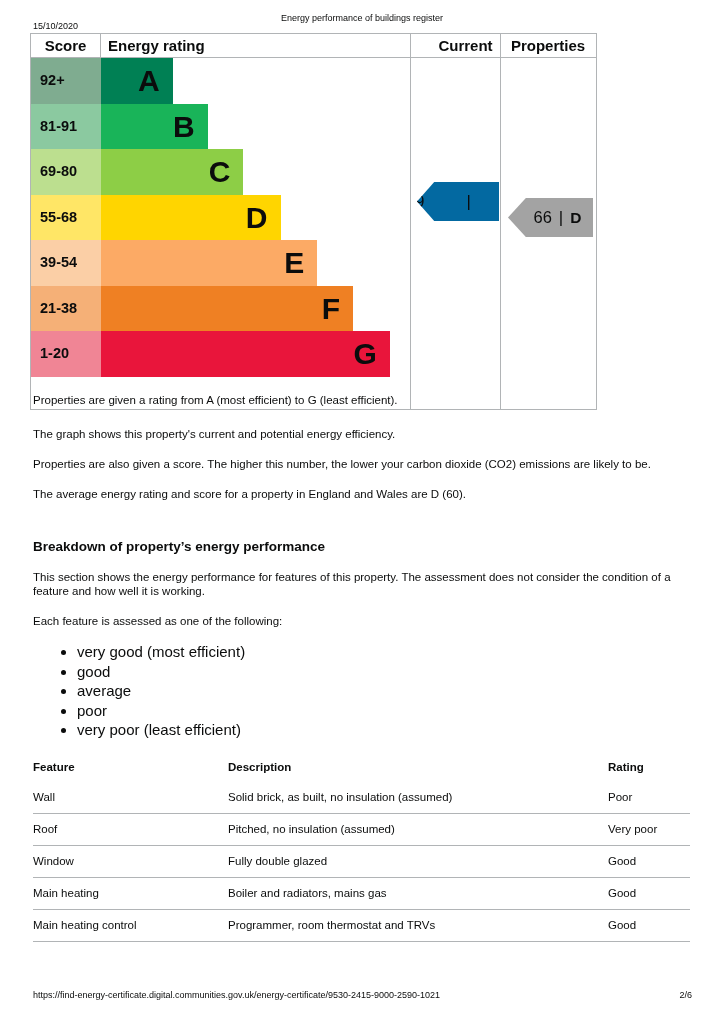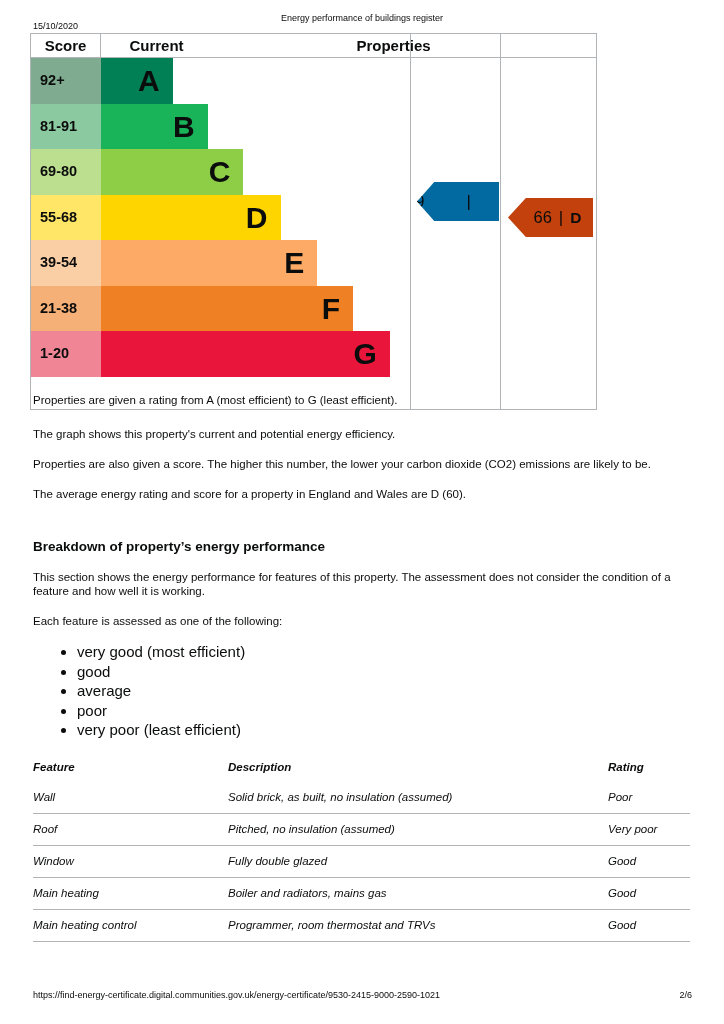--- a/index.html
+++ b/index.html
@@ -40,21 +40,21 @@
   
   .copy { position: absolute; left: 33px; top: 377px; width: 660px; }
   .para { font-size: 11.5px; line-height: 14px; margin-top: 16px; }
   .para.first { margin-top: 20px; }
   .section-heading { font-size: 13.5px; font-weight: bold; margin-top: 38px; }
   .levels { list-style: disc; margin-top: 14px; padding-left: 44px; }
   .levels li { font-size: 15px; line-height: 19.5px; }
   .note { margin-top: 9px; }
 
   
-  .features { margin-top: 13px; width: 657px; font-style: italic; }
+  .features { margin-top: 13px; width: 657px; }
   .f-row { display: flex; align-items: center; height: 32px; border-bottom: 1px solid #b1b4b6; font-size: 11.5px; }
   .f-head { height: 29px; border-bottom: none; font-weight: bold; }
   .f-c1 { width: 195px; }
   .f-c2 { width: 380px; }
   .f-c3 { flex: 1; }
 
   
   .footer { position: absolute; top: 990px; left: 0; width: 724px; height: 14px; font-size: 9px; }
   .footer .url { position: absolute; left: 33px; top: 0; }
   .footer .pageno { position: absolute; right: 32px; top: 0; }
@@ -63,20 +63,21 @@
 <body>
 
 <div class="topbar">
   <span class="date">15/10/2020</span>
   <span class="reg-title">Energy performance of buildings register</span>
 </div>
 
 <div class="epc">
   <div class="epc-header">
     <div class="h-score">Score</div>
+    <div class="h-rating">Energy rating</div>
     <div class="h-current">Current</div>
     <div class="h-potential">Properties</div>
   </div>
 
   <div class="band-rows" id="band-rows">
       <div class="band-row">
         <div class="band-score" style="background: rgb(127, 172, 144);">92+</div>
         <div class="band-bar" style="background: rgb(0, 128, 84); width: 71.688px;">A</div>
       </div>
       <div class="band-row">
@@ -106,21 +107,21 @@
     </div>
 
   <div class="vline vline-1"></div>
   <div class="vline vline-2"></div>
 
   <div class="epc-arrow arrow-current" id="arrow-current" style="top: 148px; background: #0369a1; gap: 35px;">
     <span class="num">59</span>
     <span class="pipe">|</span>
     <span class="ltr">D</span>
   </div>
-  <div class="epc-arrow arrow-potential" id="arrow-potential" style="top: 164px; background: #c2410c;">
+  <div class="epc-arrow arrow-potential" id="arrow-potential" style="top: 164px; background: #a3a3a3;">
     <span class="num">66</span>
     <span class="pipe">|</span>
     <span class="ltr">D</span>
   </div>
 </div>
 
 <div class="copy">
   <p class="para">Properties are given a rating from A (most efficient) to G (least efficient).</p>
   <p class="para first">The graph shows this property's current and potential energy efficiency.</p>
   <p class="para">Properties are also given a score. The higher this number, the lower your carbon dioxide (CO2) emissions are likely to be.</p>

